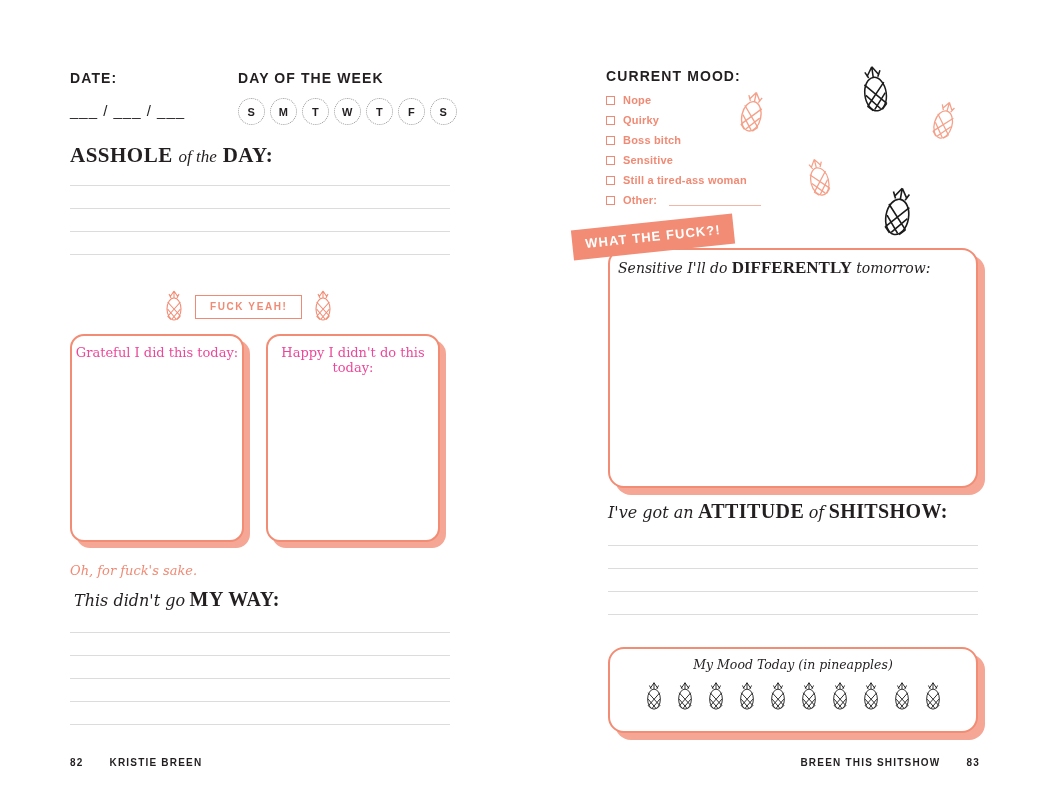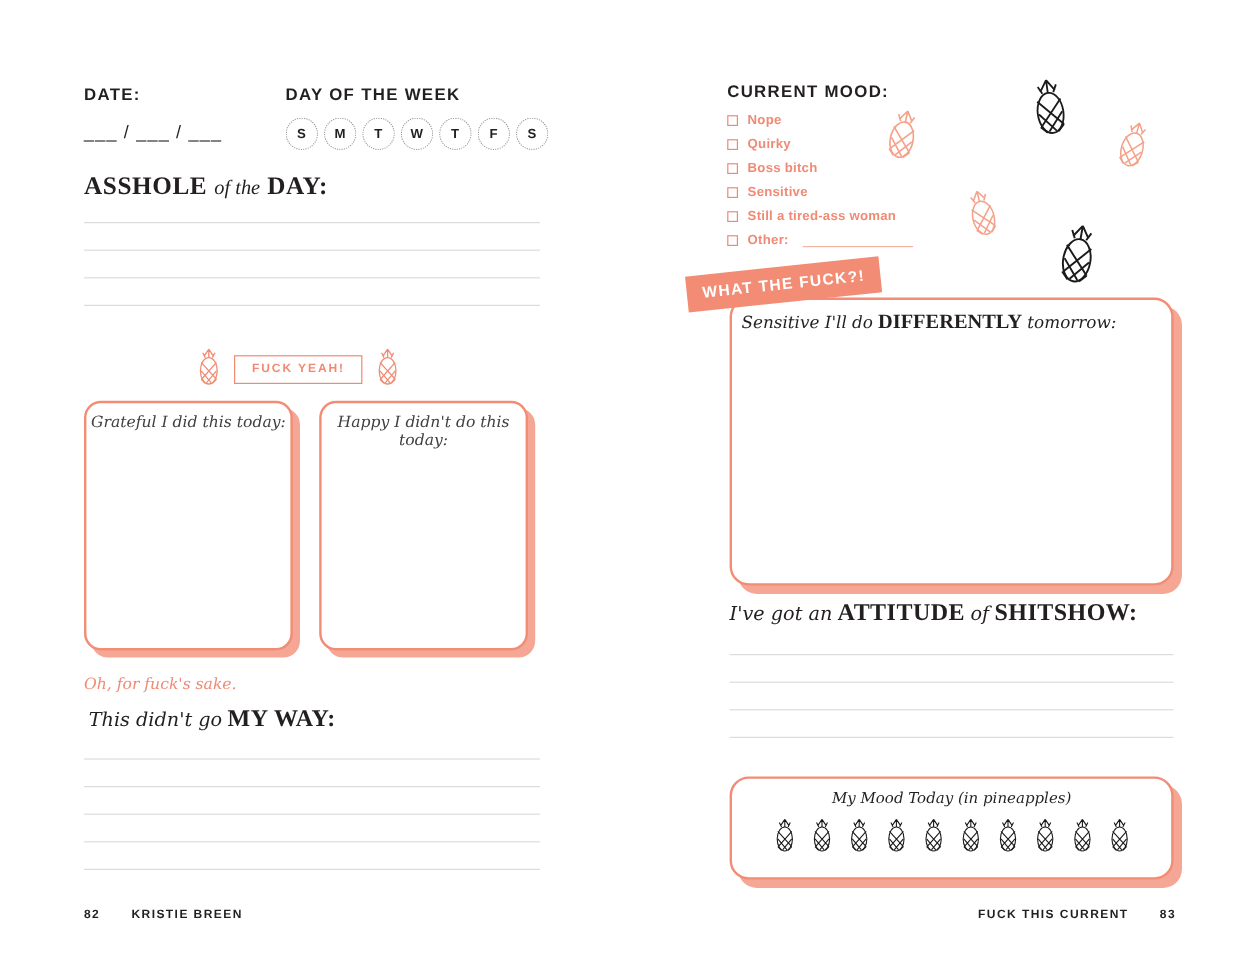--- a/index.html
+++ b/index.html
@@ -140,23 +140,22 @@
   .coralbox-outer {
     position: absolute;
   }
   .box-title {
     position: absolute;
     top: 9px;
     left: 0;
     width: 100%;
     text-align: center;
     font-family: "DejaVu Serif", serif;
-    font-style: italic;
     font-size: 13px;
-    color: #404040;
+    color: #ec4899;
   }
 
   
   .ohfor {
     position: absolute;
     left: 70px;
     top: 563px;
     font-family: "DejaVu Serif", serif;
     font-style: italic;
     font-size: 13px;
@@ -572,17 +571,17 @@
                   <path d="M11 3 L7 9 M11 3 L15 9 M11 3 L11 10 M6 6 L8 10 M16 6 L14 10"></path>
                   <ellipse cx="11" cy="21" rx="7" ry="11"></ellipse>
                   <path d="M4.6 14 L17.4 28 M4.6 21 L13 31 M4.6 28 L8 31.5 M17.4 14 L5 28 M17.4 21 L9 31 M17.4 28 L14 31.5"></path>
                 </g>
               </svg></span>
         </div>
       </div>
     </div>
 
     <div class="footer footer-right">
-      <span>FUCK THIS CURRENT</span>
+      <span>BREEN THIS SHITSHOW</span>
       <span class="num-r">83</span>
     </div>
   </div>
 </div>
 
 </body></html>

